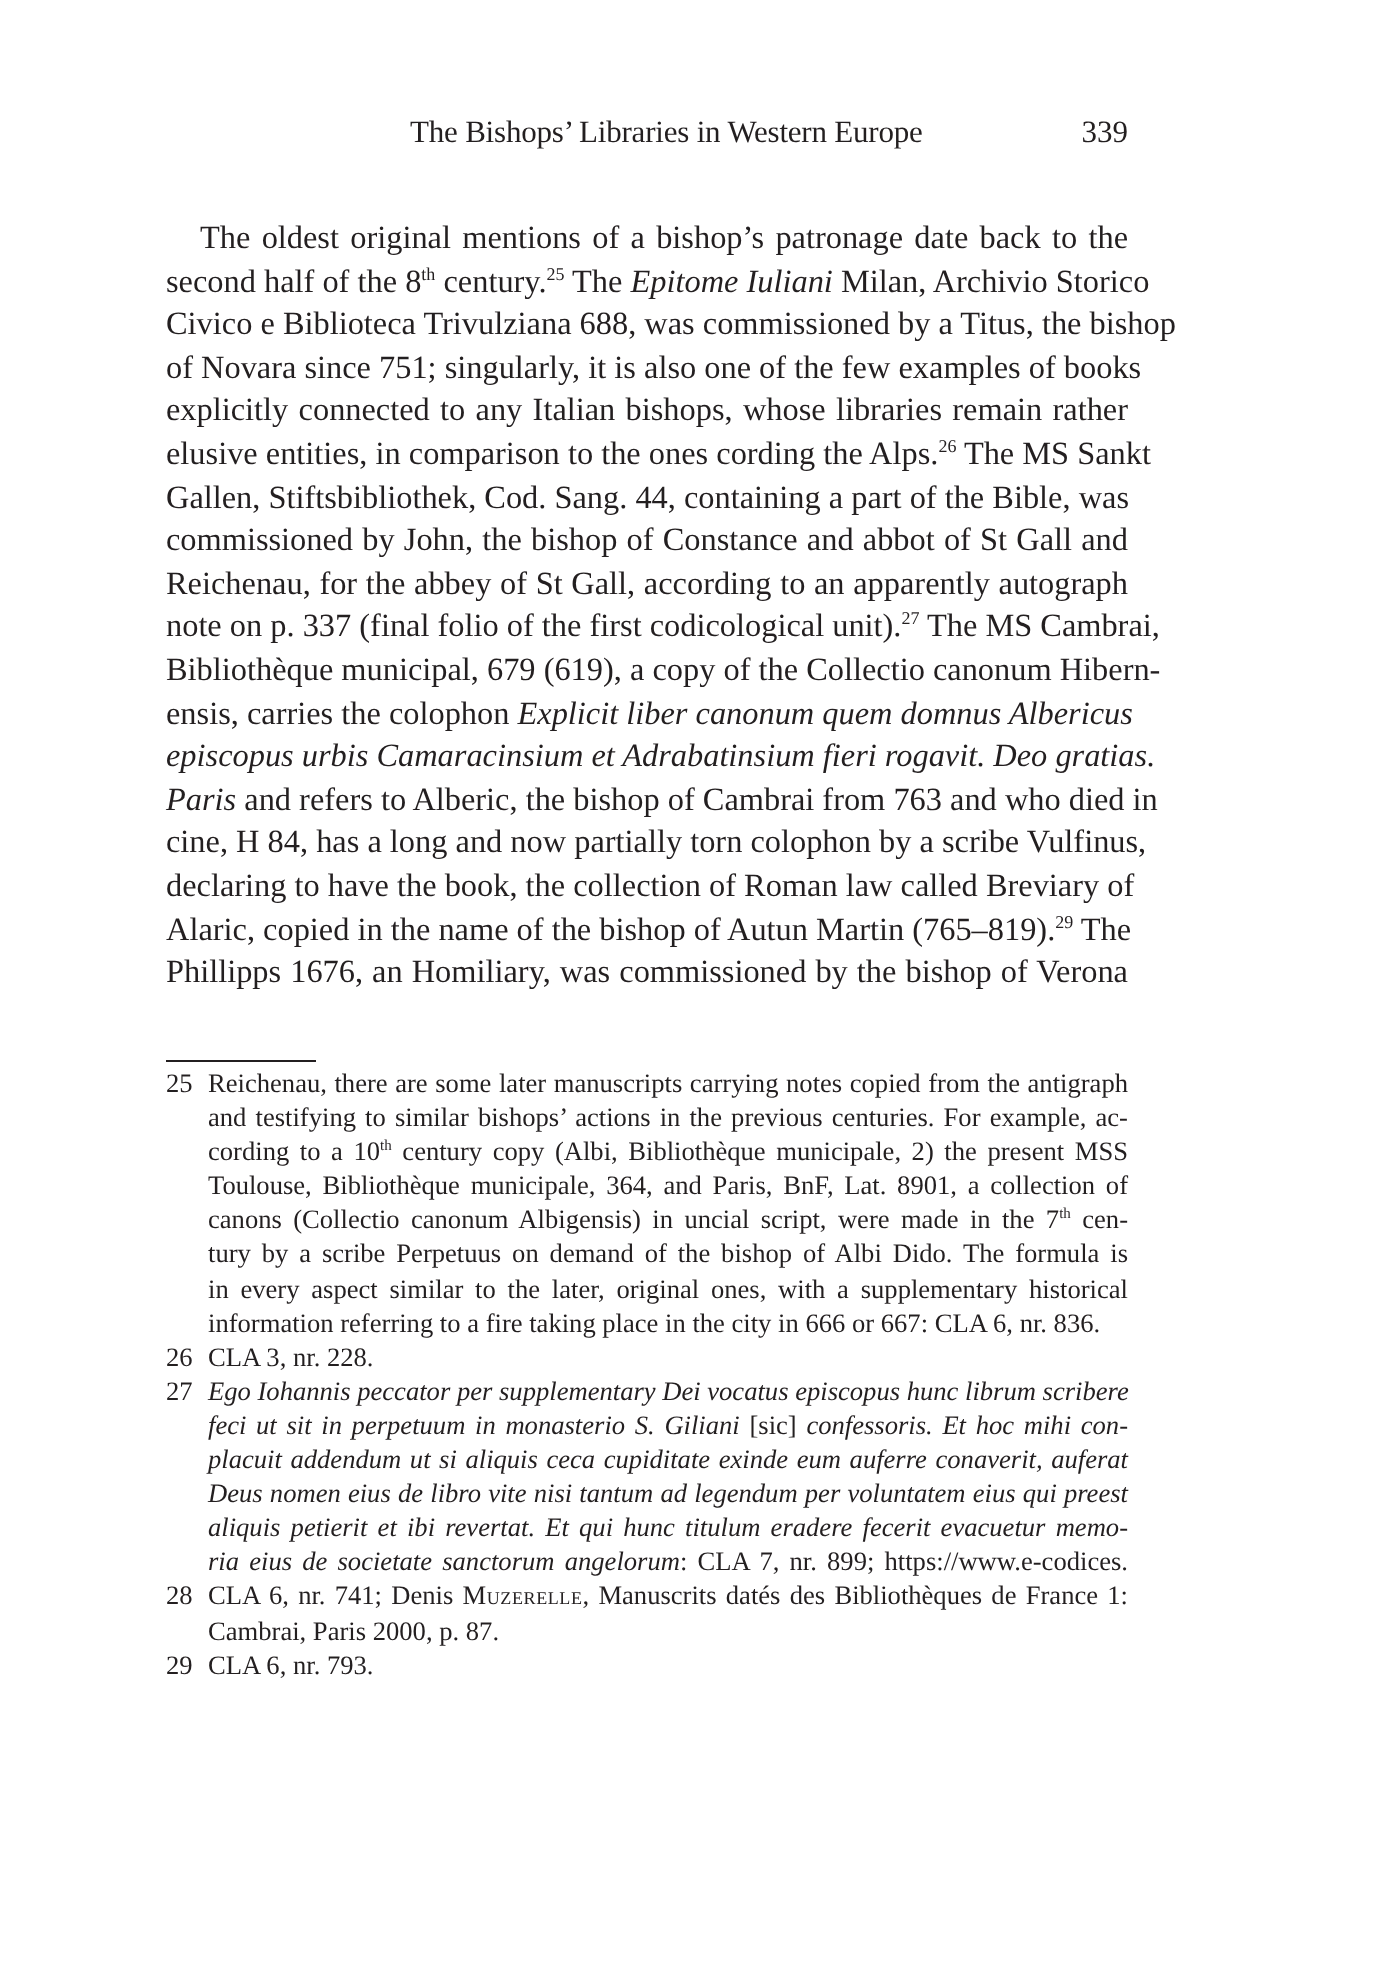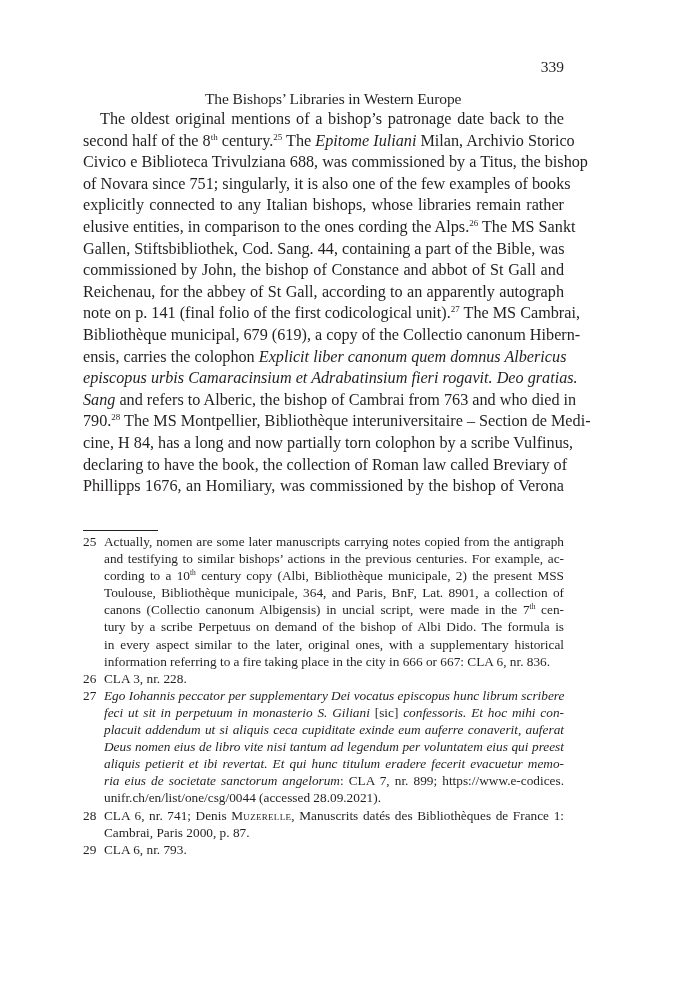--- a/index.html
+++ b/index.html
@@ -1,19 +1,19 @@
 <!DOCTYPE html>
 <html><head>
 <meta charset="utf-8">
 <style>
   html, body { margin: 0; padding: 0; background: #ffffff; }
   body { width: 700px; height: 988px; position: relative; overflow: hidden; color: #231f20;
          font-family: "Liberation Serif", "DejaVu Serif", serif; }
   .header { position: absolute; top: 58px; left: 83px; width: 481px; height: 20px; font-size: 15.5px; }
-  .running-title { position: absolute; left: 122px; top: 0; white-space: nowrap; letter-spacing: -0.1px; margin-top: 32px; }
+  .running-title { position: absolute; left: 122px; top: 0; white-space: nowrap; letter-spacing: -0.1px; }
   .page-number { position: absolute; right: 0; top: 0; }
   .body-text { position: absolute; top: 109px; left: 83px; width: 481px; }
   .line { display: block; height: 21.6px; line-height: 21.6px; font-size: 16.2px; white-space: nowrap;
           text-align: justify; text-align-last: justify; }
   .line.indent { padding-left: 17px; }
   sup { font-size: 9px; line-height: 0; vertical-align: 6px; }
   .fn-rule { position: absolute; top: 530px; left: 83px; width: 75px; height: 0; border-top: 0.8px solid #231f20; }
   .footnotes { position: absolute; top: 533px; left: 83px; width: 481px; }
   .fn { position: relative; }
   .fn-num { position: absolute; left: 0; top: 0; font-size: 13.3px; line-height: 17.1px; }
@@ -36,38 +36,38 @@
 <div class="body-text" id="body-text">
     <span class="line indent"><span>The oldest original mentions of a bishop’s patronage date back to the</span></span>
     <span class="line"><span>second half of the 8</span><sup>th</sup><span> century.</span><sup>25</sup><span> The </span><i>Epitome Iuliani</i><span> Milan, Archivio Storico</span></span>
     <span class="line"><span>Civico e Biblioteca Trivulziana 688, was commissioned by a Titus, the bishop</span></span>
     <span class="line"><span>of Novara since 751; singularly, it is also one of the few examples of books</span></span>
     <span class="line"><span>explicitly connected to any Italian bishops, whose libraries remain rather</span></span>
     <span class="line"><span>elusive entities, in comparison to the ones cording the Alps.</span><sup>26</sup><span> The MS Sankt</span></span>
     <span class="line"><span>Gallen, Stiftsbibliothek, Cod. Sang. 44, containing a part of the Bible, was</span></span>
     <span class="line"><span>commissioned by John, the bishop of Constance and abbot of St Gall and</span></span>
     <span class="line"><span>Reichenau, for the abbey of St Gall, according to an apparently autograph</span></span>
-    <span class="line"><span>note on p. 141 (final folio of the first codicological unit).</span><sup>27</sup><span> The MS Cambrai,</span></span>
+    <span class="line"><span>note on p. 337 (final folio of the first codicological unit).</span><sup>27</sup><span> The MS Cambrai,</span></span>
     <span class="line"><span>Bibliothèque municipal, 679 (619), a copy of the Collectio canonum Hibern-</span></span>
     <span class="line"><span>ensis, carries the colophon </span><i>Explicit liber canonum quem domnus Albericus</i></span>
     <span class="line"><i>episcopus urbis Camaracinsium et Adrabatinsium fieri rogavit. Deo gratias.</i></span>
-    <span class="line"><i>Sang</i><span> and refers to Alberic, the bishop of Cambrai from 763 and who died in</span></span>
-    <span class="line"><span>790.</span><sup>28</sup><span> The MS Montpellier, Bibliothèque interuniversitaire – Section de Medi-</span></span>
+    <span class="line"><i>Paris</i><span> and refers to Alberic, the bishop of Cambrai from 763 and who died in</span></span>
     <span class="line"><span>cine, H 84, has a long and now partially torn colophon by a scribe Vulfinus,</span></span>
     <span class="line"><span>declaring to have the book, the collection of Roman law called Breviary of</span></span>
+    <span class="line"><span>Alaric, copied in the name of the bishop of Autun Martin (765–819).</span><sup>29</sup><span> The</span></span>
     <span class="line"><span>Phillipps 1676, an Homiliary, was commissioned by the bishop of Verona</span></span>
   </div>
 
 <div class="fn-rule"></div>
 
 <div class="footnotes" id="footnotes">
     <div class="fn">
       <span class="fn-num">25</span>
       <div class="fn-lines">
-        <span class="fline"><span>Actually, nomen are some later manuscripts carrying notes copied from the antigraph</span></span>
+        <span class="fline"><span>Reichenau, there are some later manuscripts carrying notes copied from the antigraph</span></span>
         <span class="fline"><span>and testifying to similar bishops’ actions in the previous centuries. For example, ac-</span></span>
         <span class="fline"><span>cording to a 10</span><sup>th</sup><span> century copy (Albi, Bibliothèque municipale, 2) the present MSS</span></span>
         <span class="fline"><span>Toulouse, Bibliothèque municipale, 364, and Paris, BnF, Lat. 8901, a collection of</span></span>
         <span class="fline"><span>canons (Collectio canonum Albigensis) in uncial script, were made in the 7</span><sup>th</sup><span> cen-</span></span>
         <span class="fline"><span>tury by a scribe Perpetuus on demand of the bishop of Albi Dido. The formula is</span></span>
         <span class="fline"><span>in every aspect similar to the later, original ones, with a supplementary historical</span></span>
         <span class="fline end"><span>information referring to a fire taking place in the city in 666 or 667: CLA 6, nr. 836.</span></span>
       </div>
     </div>
     <div class="fn">
@@ -78,21 +78,20 @@
     </div>
     <div class="fn">
       <span class="fn-num">27</span>
       <div class="fn-lines">
         <span class="fline"><i>Ego Iohannis peccator per supplementary Dei vocatus episcopus hunc librum scribere</i></span>
         <span class="fline"><i>feci ut sit in perpetuum in monasterio S. Giliani</i><span> [sic] </span><i>confessoris. Et hoc mihi con-</i></span>
         <span class="fline"><i>placuit addendum ut si aliquis ceca cupiditate exinde eum auferre conaverit, auferat</i></span>
         <span class="fline"><i>Deus nomen eius de libro vite nisi tantum ad legendum per voluntatem eius qui preest</i></span>
         <span class="fline"><i>aliquis petierit et ibi revertat. Et qui hunc titulum eradere fecerit evacuetur memo-</i></span>
         <span class="fline"><i>ria eius de societate sanctorum angelorum</i><span>: CLA 7, nr. 899; https://www.e-codices.</span></span>
-        <span class="fline end"><span>unifr.ch/en/list/one/csg/0044 (accessed 28.09.2021).</span></span>
       </div>
     </div>
     <div class="fn">
       <span class="fn-num">28</span>
       <div class="fn-lines">
         <span class="fline"><span>CLA 6, nr. 741; Denis </span><span class="sc">Muzerelle</span><span>, Manuscrits datés des Bibliothèques de France 1:</span></span>
         <span class="fline end"><span>Cambrai, Paris 2000, p. 87.</span></span>
       </div>
     </div>
     <div class="fn">

